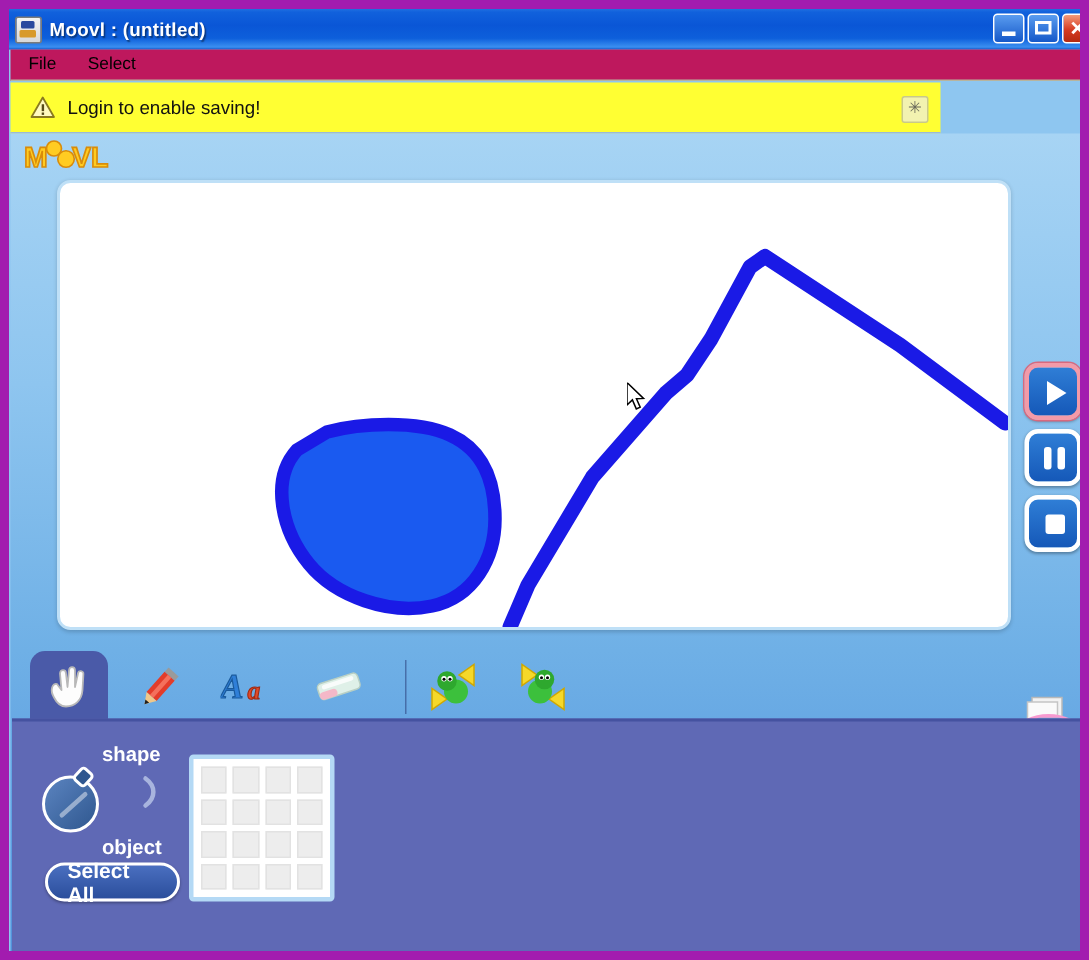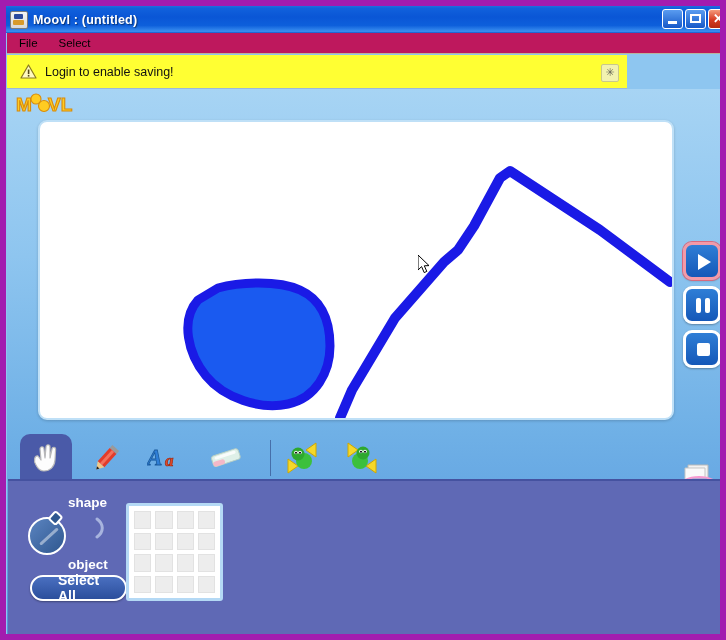--- a/index.html
+++ b/index.html
@@ -92,21 +92,21 @@
   .shape-col{position:absolute;left:12px;top:10px;width:100px;height:110px;}
   .paddle{position:absolute;left:8px;top:26px;width:38px;height:38px;border-radius:50%;
      background:linear-gradient(135deg,#5b84c0,#2f578f);border:2.5px solid #ffffff;box-sizing:border-box;}
   .paddle:after{content:"";position:absolute;left:20px;top:-7px;width:11px;height:12px;background:#2f578f;
      border:2.5px solid #fff;border-radius:3px;transform:rotate(42deg);box-sizing:border-box;}
   .paddle-line{position:absolute;left:7px;top:16px;width:24px;height:3px;background:rgba(255,255,255,.45);
      transform:rotate(-42deg);border-radius:2px;}
   .lbl-shape{position:absolute;left:48px;top:4px;color:#fff;font-size:13.5px;font-weight:bold;}
   .lbl-object{position:absolute;left:48px;top:50px;color:#fff;font-size:13.5px;font-weight:bold;margin-top:16px;}
   .arc{position:absolute;left:74px;top:26px;width:14px;height:22px;}
-  .selectall{position:absolute;left:10px;top:84px;height:26px;padding:0 26px;border-radius:13px;
+  .selectall{position:absolute;left:10px;top:84px;height:26px;padding:0 13px;border-radius:13px;
      background:linear-gradient(to bottom,#4a6fc0,#2b4e9c);border:2.5px solid #ffffff;
      color:#fff;font-size:14px;font-weight:bold;display:flex;align-items:center;box-sizing:border-box;
      box-shadow:0 1px 2px rgba(0,0,0,.35);}
 
   .palette{position:absolute;left:120px;top:497px;width:97px;height:98px;background:#fff;
      border:3px solid #b4d9f5;border-radius:3px;box-sizing:border-box;padding:5px;
      display:grid;grid-template-columns:repeat(4,1fr);grid-template-rows:repeat(4,1fr);gap:4px;}
   .swatch{background:#ededed;border:1px solid #e2e2e2;box-sizing:border-box;}
 </style>
 </head>

